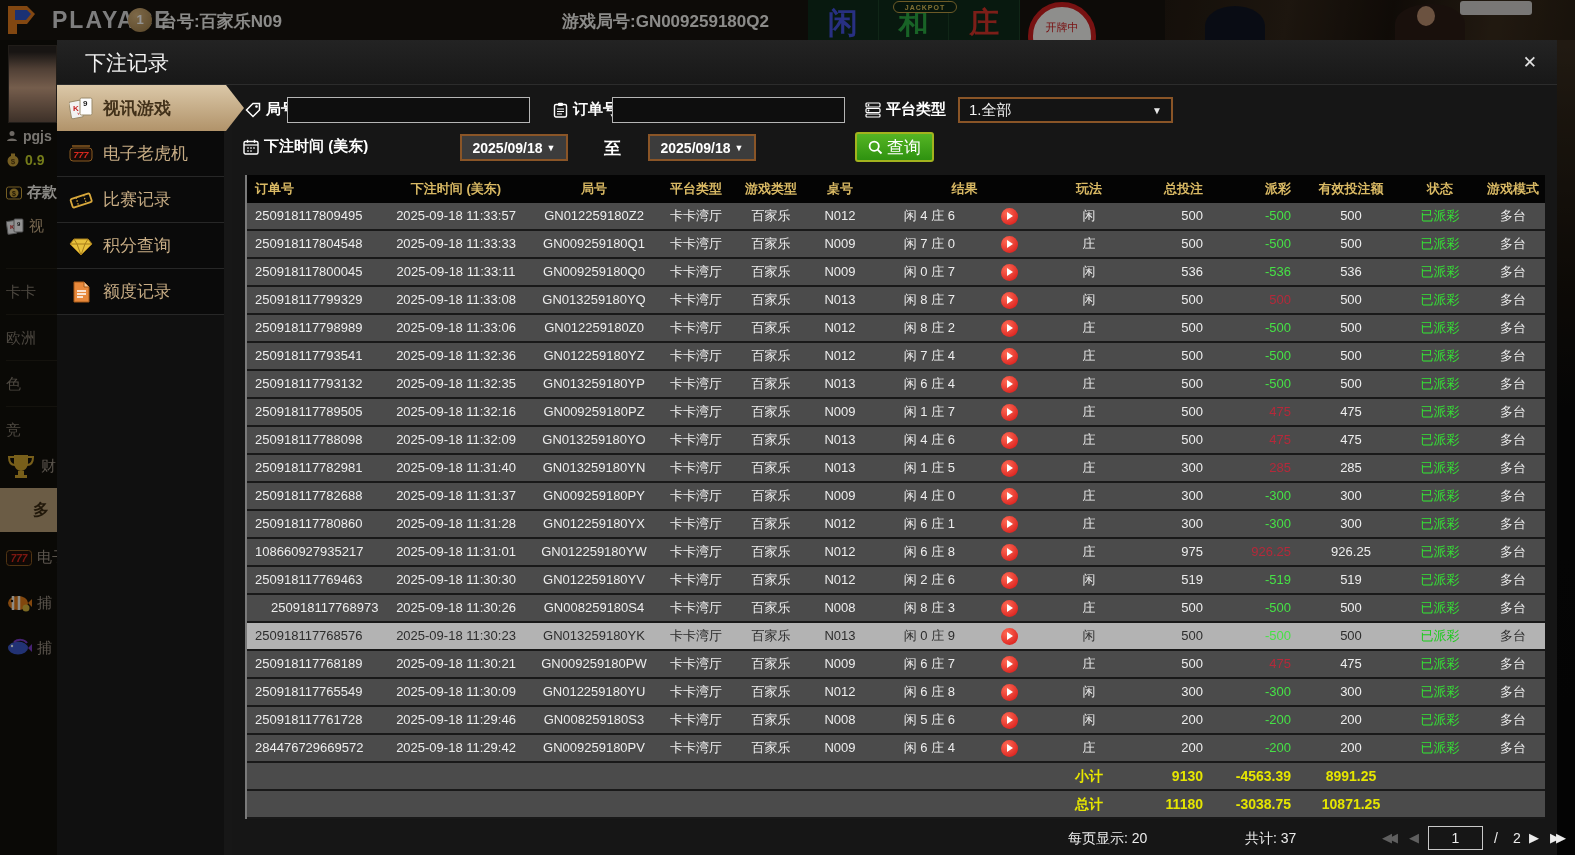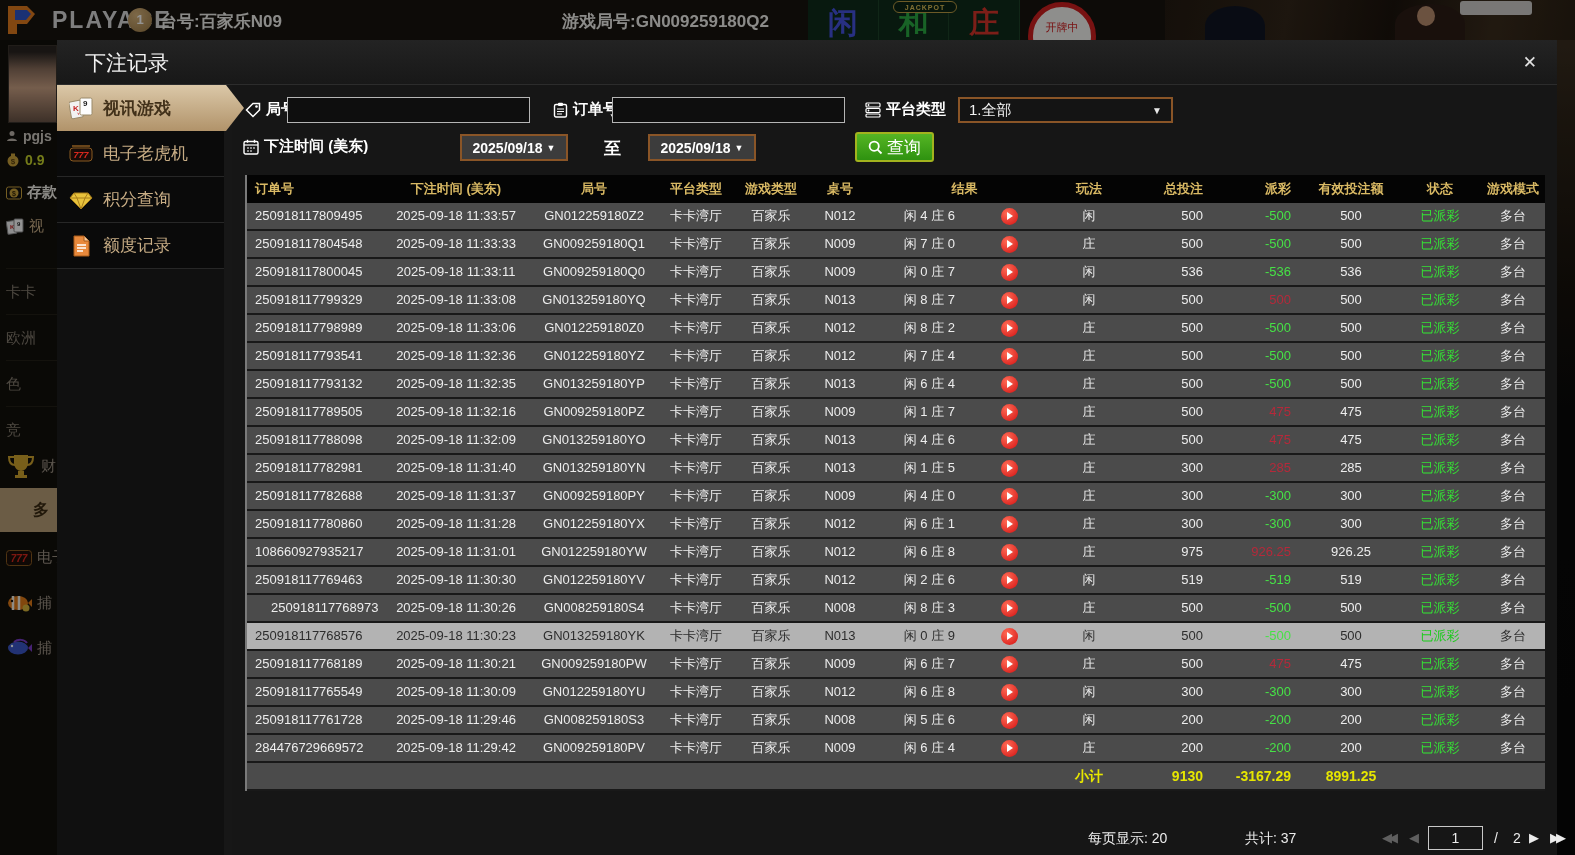--- a/index.html
+++ b/index.html
@@ -100,21 +100,21 @@
   .neg { color:#46e246; }
   .pos { color:#b5293a; }
   .status-green { color:#35e035; }
   .trow.hl .status-green { color:#1ecb1e; }
   .sum-row { display:flex; height:28px; background:#4b4b4b; border-bottom:2px solid #191919; color:#e6e600; font-weight:bold; font-size:14px; }
   .sum-row .tc { line-height:26px; }
 
   
   .pager { position:absolute; left:0; right:0; bottom:0; height:34px; color:#ececec; font-size:14px; }
   .pg { position:absolute; top:0; height:34px; line-height:34px; }
-  .pg-perpage { left:856px; } .pg-total { left:1013px; }
+  .pg-perpage { left:836px; } .pg-total { left:1013px; }
   .pg-first { left:1150px; color:#5f5f5f; letter-spacing:-4px; font-size:13px; }
   .pg-prev { left:1177px; color:#5f5f5f; font-size:13px; }
   .pg-box { left:1196px; top:5px; width:55px; height:24px; line-height:22px; border:1px solid #c8c8c8; text-align:center; }
   .pg-sep { left:1262px; } .pg-last-num { left:1281px; }
   .pg-next { left:1297px; font-size:13px; }
   .pg-end { left:1318px; letter-spacing:-4px; font-size:13px; }
 </style>
 </head>
 <body>
 
@@ -252,20 +252,29 @@
           </svg>
         <span>视讯游戏</span>
       </div>
       <div class="side-item">
         <svg class="side-icon" viewBox="0 0 24 24">
             <rect x="1" y="6" width="22" height="13" rx="3" fill="#180c08" stroke="#8a5a20"></rect>
             <text x="12" y="16" font-size="9" text-anchor="middle" fill="#d8281e" font-weight="bold" font-style="italic">777</text>
             <path d="M3 4 h18" stroke="#8a5a20" stroke-width="1.5"></path>
           </svg>
         <span>电子老虎机</span>
+      </div>
+      <div class="side-item">
+        <svg class="side-icon" viewBox="0 0 24 24">
+            <g transform="rotate(-18 12 12)">
+              <rect x="2" y="8" width="20" height="9" rx="1.5" fill="none" stroke="#d8a83c" stroke-width="1.8"></rect>
+              <path d="M8 8 v9 M16 8 v9" stroke="#d8a83c" stroke-width="1.2" stroke-dasharray="1.5 1.5"></path>
+            </g>
+          </svg>
+        <span>比赛记录</span>
       </div>
       <div class="side-item">
         <svg class="side-icon" viewBox="0 0 24 24">
             <path d="M5 5 H19 L23 10 L12 21 L1 10 Z" fill="#e8c23c" stroke="#a87e1a"></path>
             <path d="M5 5 L8 10 L12 21 L16 10 L19 5 M1 10 H23" fill="none" stroke="#a87e1a"></path>
           </svg>
         <span>积分查询</span>
       </div>
       <div class="side-item">
         <svg class="side-icon" viewBox="0 0 24 24">
@@ -757,22 +766,37 @@
             <div class="sum-row">
               <div class="tc al-left" style="width: 135px;"></div>
               <div class="tc al-center" style="width: 148px;"></div>
               <div class="tc al-center" style="width: 128px;"></div>
               <div class="tc al-center" style="width: 76px;"></div>
               <div class="tc al-center" style="width: 74px;"></div>
               <div class="tc al-center" style="width: 64px;"></div>
               <div class="tc al-center" style="width: 185px;"></div>
               <div class="tc al-center" style="width: 64px;">小计</div>
               <div class="tc al-right" style="width: 92px;">9130</div>
-              <div class="tc al-right" style="width: 88px;">-3167.29</div>
+              <div class="tc al-right" style="width: 88px;">-4563.39</div>
               <div class="tc al-center" style="width: 100px;">8991.25</div>
+              <div class="tc al-center" style="width: 78px;"></div>
+              <div class="tc al-center" style="width: 68px;"></div>
+            </div>
+            <div class="sum-row">
+              <div class="tc al-left" style="width: 135px;"></div>
+              <div class="tc al-center" style="width: 148px;"></div>
+              <div class="tc al-center" style="width: 128px;"></div>
+              <div class="tc al-center" style="width: 76px;"></div>
+              <div class="tc al-center" style="width: 74px;"></div>
+              <div class="tc al-center" style="width: 64px;"></div>
+              <div class="tc al-center" style="width: 185px;"></div>
+              <div class="tc al-center" style="width: 64px;">总计</div>
+              <div class="tc al-right" style="width: 92px;">11180</div>
+              <div class="tc al-right" style="width: 88px;">-3038.75</div>
+              <div class="tc al-center" style="width: 100px;">10871.25</div>
               <div class="tc al-center" style="width: 78px;"></div>
               <div class="tc al-center" style="width: 68px;"></div>
             </div>
           </div>
       </div>
 
       <div class="pager">
         <span class="pg pg-perpage">每页显示: 20</span>
         <span class="pg pg-total">共计: 37</span>
         <span class="pg pg-first">◀◀</span>

